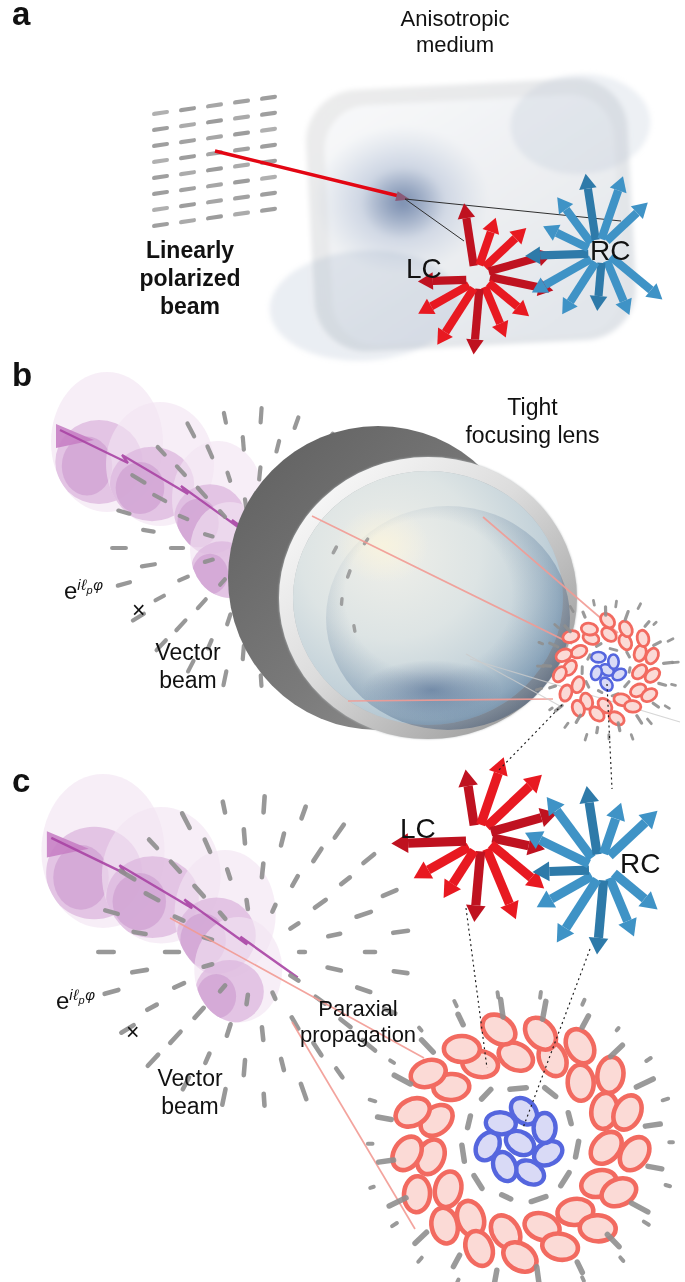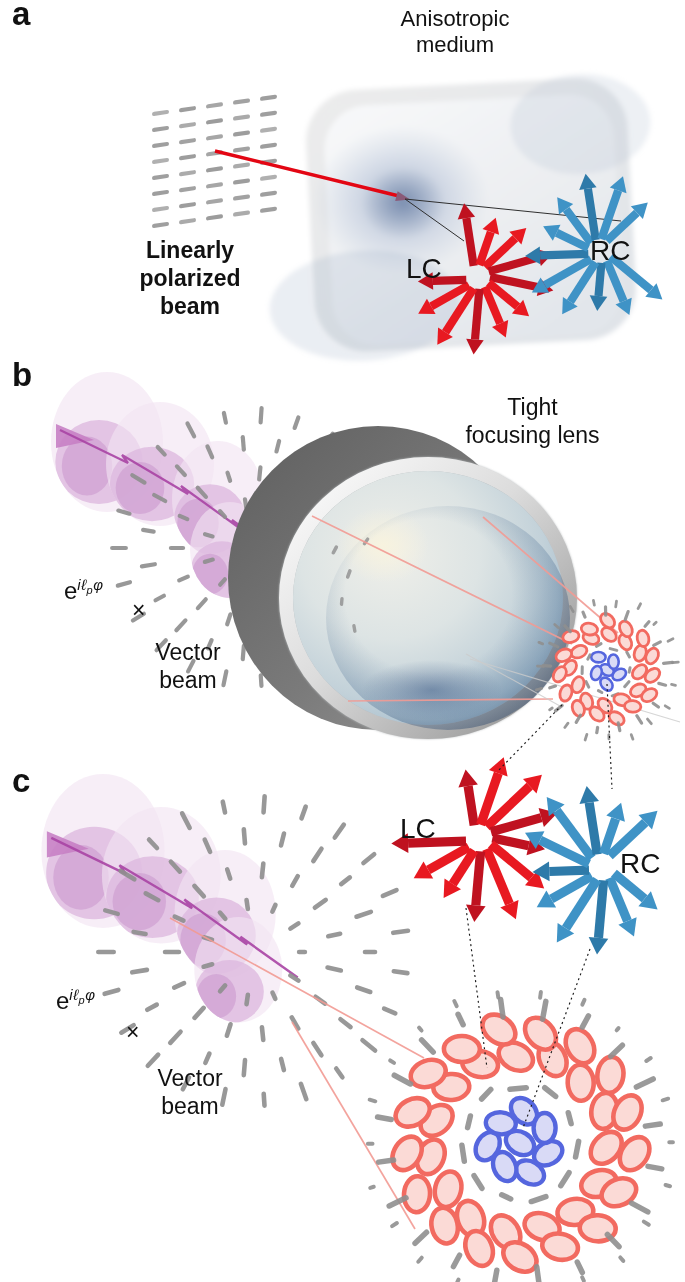--- a/index.html
+++ b/index.html
@@ -705,13 +705,15 @@
   <div class="lbl circ" style="left:400px;top:812px;">LC</div>
   <div class="lbl circ" style="left:620px;top:847px;">RC</div>
 
   <div class="lbl panel-letter" style="left:12px;top:764px;">c</div>
   <div class="lbl phase" style="left:56px;top:970px;">
     <span>e</span><sup><span>iℓ</span><sub>p</sub><span>φ</span></sup>
   </div>
   <div class="lbl times" style="left:126px;top:1019px;">×</div>
   <div class="lbl cap" style="left:110px;top:1064px;width:160px;line-height:1.22;">Vector
 beam</div>
+  <div class="lbl small-cap" style="left:283px;top:996px;width:150px;">Paraxial
+propagation</div>
 </div>
 
 </body></html>

